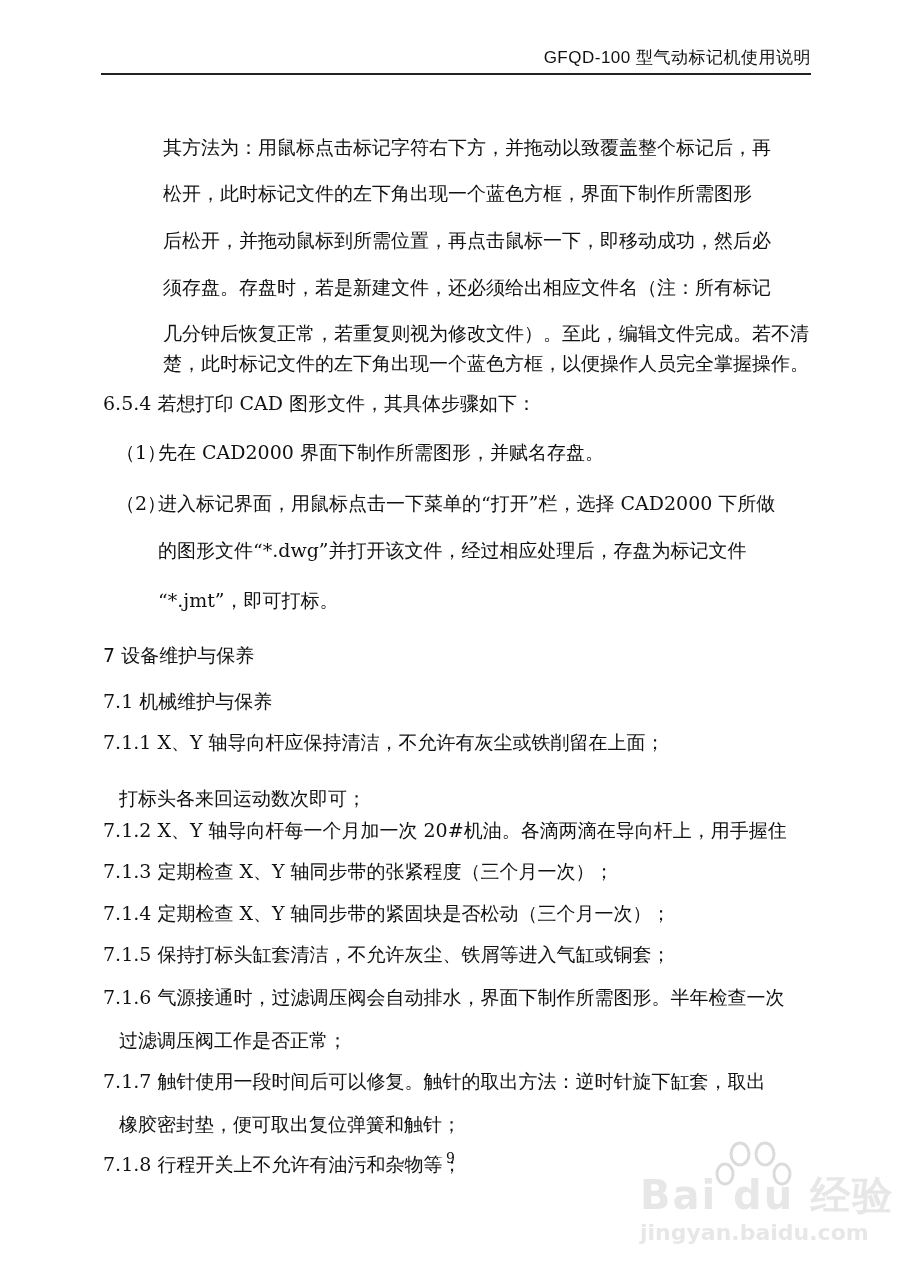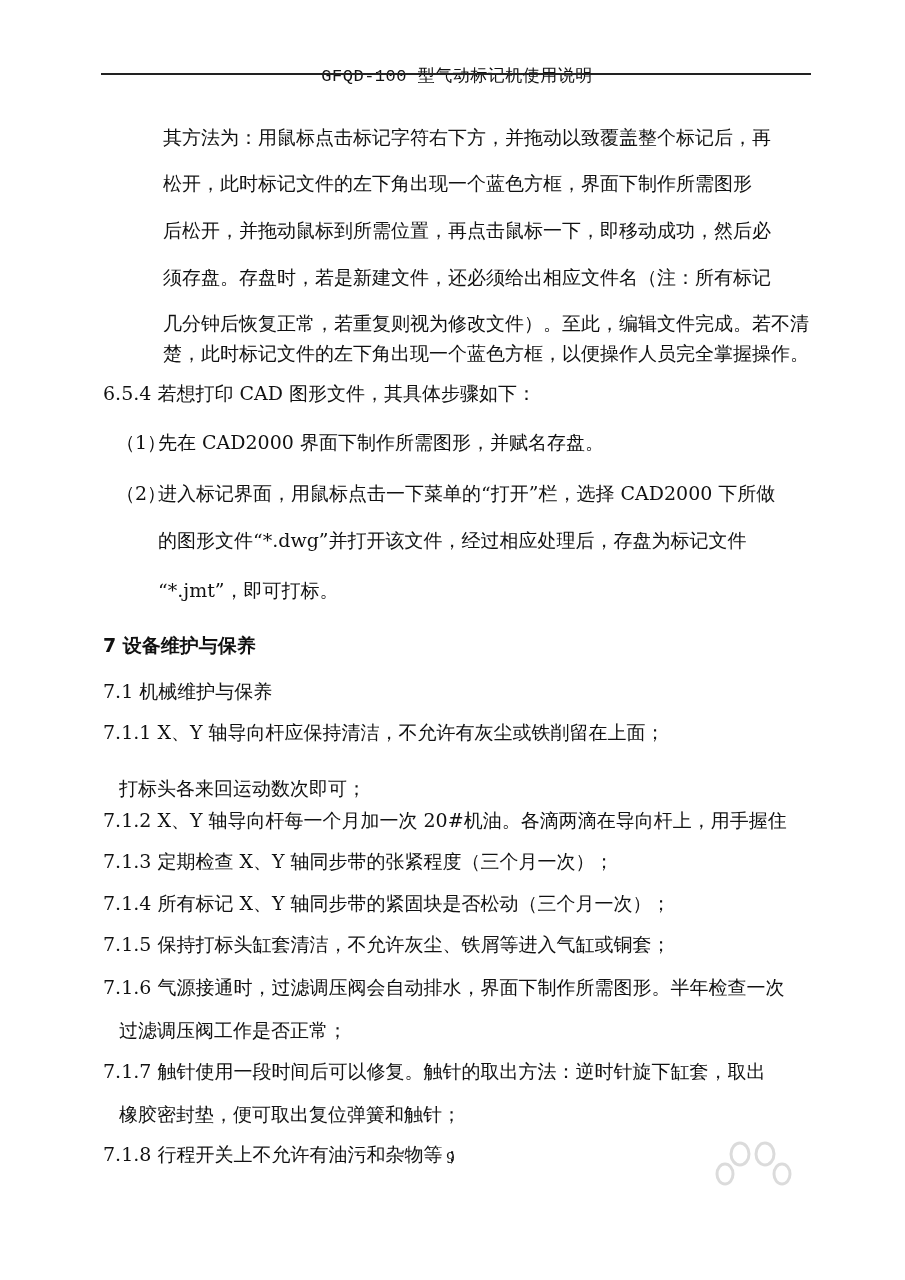--- a/index.html
+++ b/index.html
@@ -2,36 +2,36 @@
 <html><head>
 <meta charset="utf-8">
 <style>
   html, body { margin: 0; padding: 0; background: #ffffff; }
   body {
     width: 905px; height: 1280px; position: relative; overflow: hidden;
     font-family: "DejaVu Serif", "Liberation Serif", serif;
     color: #111;
   }
   .page-header {
-    position: absolute; left: 103px; top: 64px; width: 708px;
-    text-align: center; font-size: 17px; letter-spacing: 0.5px;
-    font-family: Liberation Mono, monospace;
+    position: absolute; left: 103px; top: 46px; width: 708px;
+    text-align: right; font-size: 17px; letter-spacing: 0.5px;
+    font-family: Liberation Sans, sans-serif;
   }
   .header-rule {
     position: absolute; left: 101px; top: 73px; width: 710px; height: 2px;
     background: #222;
   }
   .line {
-    position: absolute; white-space: nowrap; font-size: 19px; line-height: 24px;
+    position: absolute; white-space: nowrap; font-size: 19px; line-height: 24px; margin-top: 10px;
   }
   .indent-para { left: 163px; }
   .flush { left: 103px; text-align: center; }
   .sub-indent { left: 116px; }
   .item-indent { left: 158px; }
-  .heading-bold { font-weight: bold; font-size: 19px; font-family: "DejaVu Sans", "Liberation Sans", sans-serif; }
+  .heading-bold { font-weight: normal; font-size: 19px; font-family: "DejaVu Sans", "Liberation Sans", sans-serif; }
   .page-number {
     position: absolute; left: 446px; top: 1150px; font-size: 14px;
   }
   .watermark {
     position: absolute; left: 640px; top: 1140px; width: 260px; height: 130px;
     opacity: 0.35;
   }
   .wm-text {
     position: absolute; font-family: "DejaVu Sans", "Liberation Sans", sans-serif;
     color: #bbb; font-weight: bold;
@@ -60,30 +60,32 @@
 <div class="line item-indent" style="top:528px">的图形文件“*.dwg”并打开该文件，经过相应处理后，存盘为标记文件</div>
 <div class="line item-indent" style="top:578px">“*.jmt”，即可打标。</div>
 
 <div class="line flush heading-bold" style="top:633px">7 设备维护与保养</div>
 <div class="line flush" style="top:679px">7.1 机械维护与保养</div>
 
 <div class="line flush" style="top:720px">7.1.1 X、Y 轴导向杆应保持清洁，不允许有灰尘或铁削留在上面；</div>
 <div class="line flush" style="top:808px">7.1.2 X、Y 轴导向杆每一个月加一次 20#机油。各滴两滴在导向杆上，用手握住</div>
 <div class="line" style="left:119px; top:776px">打标头各来回运动数次即可；</div>
 <div class="line flush" style="top:849px">7.1.3 定期检查 X、Y 轴同步带的张紧程度（三个月一次）；</div>
-<div class="line flush" style="top:891px">7.1.4 所有标记 X、Y 轴同步带的紧固块是否松动（三个月一次）；</div>
+<div class="line flush" style="top:891px">7.1.4 定期检查 X、Y 轴同步带的紧固块是否松动（三个月一次）；</div>
 <div class="line flush" style="top:932px">7.1.5 保持打标头缸套清洁，不允许灰尘、铁屑等进入气缸或铜套；</div>
 <div class="line flush" style="top:975px">7.1.6 气源接通时，过滤调压阀会自动排水，界面下制作所需图形。半年检查一次</div>
 <div class="line" style="left:119px; top:1018px">过滤调压阀工作是否正常；</div>
 <div class="line flush" style="top:1059px">7.1.7 触针使用一段时间后可以修复。触针的取出方法：逆时针旋下缸套，取出</div>
 <div class="line" style="left:119px; top:1102px">橡胶密封垫，便可取出复位弹簧和触针；</div>
 <div class="line flush" style="top:1142px">7.1.8 行程开关上不允许有油污和杂物等；</div>
 
 <div class="page-number">9</div>
 
 <div class="watermark">
   <svg width="90" height="60" style="position:absolute; left:70px; top:0px;" viewBox="0 0 90 60">
     <ellipse cx="30" cy="14" rx="9" ry="11" fill="none" stroke="#999" stroke-width="3"></ellipse>
     <ellipse cx="55" cy="14" rx="9" ry="11" fill="none" stroke="#999" stroke-width="3"></ellipse>
     <ellipse cx="15" cy="34" rx="8" ry="10" fill="none" stroke="#999" stroke-width="3"></ellipse>
     <ellipse cx="72" cy="34" rx="8" ry="10" fill="none" stroke="#999" stroke-width="3"></ellipse>
   </svg>
+  <div class="wm-text" style="left:0px; top:28px; font-size:40px; letter-spacing:2px;">Bai du 经验</div>
+  <div class="wm-text" style="left:0px; top:80px; font-size:22px;">jingyan.baidu.com</div>
 </div>
 
 </body></html>

